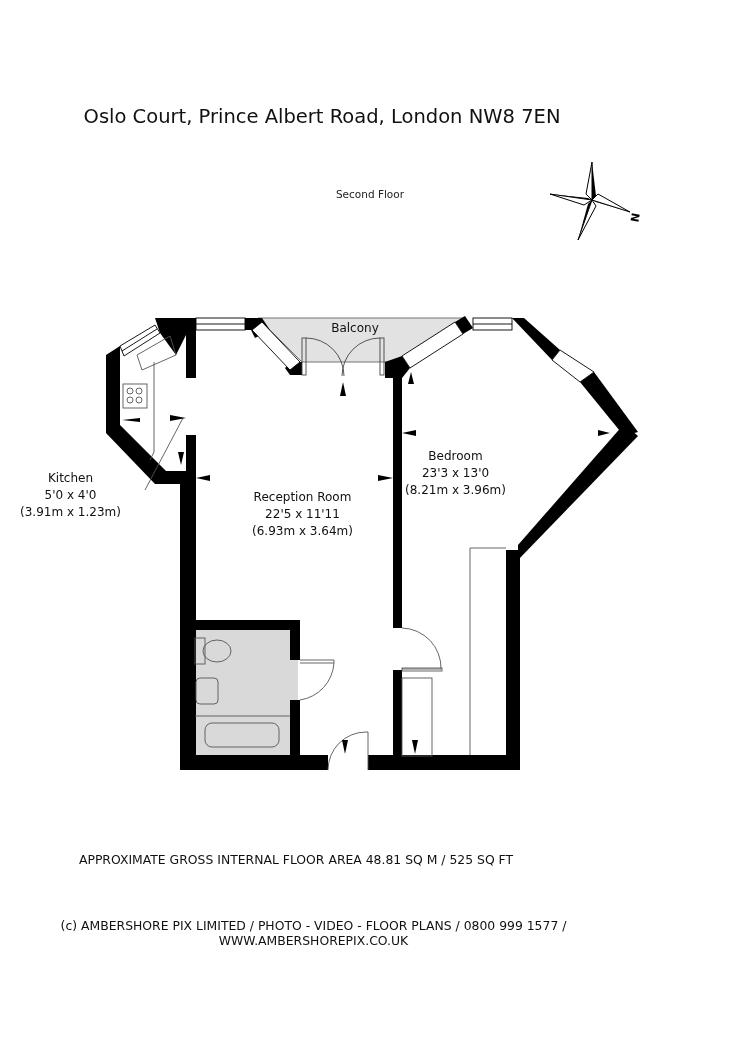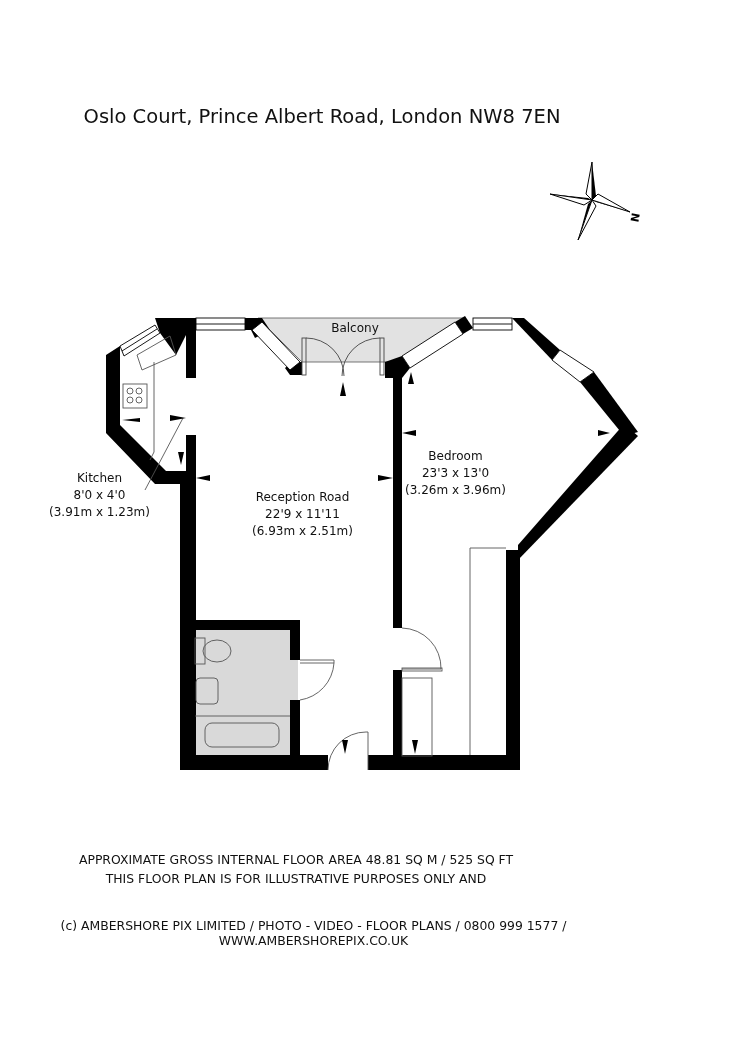--- a/index.html
+++ b/index.html
@@ -10,20 +10,21 @@
   .room-label { text-align: center; font-size: 12px; line-height: 17px; color: #111; }
   .footer { left: 0; width: 592px; top: 850px; text-align: center; font-size: 12.4px; line-height: 19px; color: #111; }
   .credit { left: 0; width: 627px; top: 918px; text-align: center; font-size: 12.4px; color: #111; }
   svg.plan { position: absolute; left: 0; top: 0; }
 </style>
 </head>
 <body>
 
 <div class="abs title">Oslo Court, Prince Albert Road, London NW8 7EN</div>
 <div class="abs subhead">
+  <div>Second Floor</div>
 </div>
 
 <svg class="plan" width="742" height="1050" viewBox="0 0 742 1050">
 
   <g transform="translate(592,200)">
     <polygon points="0,-38 4,-4 0,0" fill="#000"></polygon>
     <polygon points="0,-38 -6,-6 0,0" fill="#fff" stroke="#000" stroke-width="1"></polygon>
     <polygon points="-42,-6 -4,-2 0,0" fill="#000"></polygon>
     <polygon points="-42,-6 -8,5 0,0" fill="#fff" stroke="#000" stroke-width="1"></polygon>
     <polygon points="38,12 4,2 0,0" fill="#000"></polygon>
@@ -133,33 +134,32 @@
     <polygon points="402,433 416,430 416,436"></polygon>
     <polygon points="408,384 411,372 414,384"></polygon>
     <polygon points="610,433 598,430 598,436"></polygon>
     <polygon points="342,740 345,754 348,740"></polygon>
     <polygon points="412,740 415,754 418,740"></polygon>
   </g>
 
   <text x="355" y="332" font-size="12" text-anchor="middle" font-family="DejaVu Sans, sans-serif" fill="#111">Balcony</text>
 </svg>
 
-<div class="abs room-label" style="left:32px; width:135px; top:470px;">
+<div class="abs room-label" style="left:3px; width:135px; top:470px;">
   <div>Kitchen</div>
-  <div>8'0 x 4'0</div>
+  <div>5'0 x 4'0</div>
   <div>(3.91m x 1.23m)</div>
 </div>
 <div class="abs room-label" style="left:235px; width:135px; top:489px;">
-  <div>Reception Road</div>
-  <div>22'9 x 11'11</div>
-  <div>(6.93m x 2.51m)</div>
+  <div>Reception Room</div>
+  <div>22'5 x 11'11</div>
+  <div>(6.93m x 3.64m)</div>
 </div>
 <div class="abs room-label" style="left:388px; width:135px; top:448px;">
   <div>Bedroom</div>
   <div>23'3 x 13'0</div>
-  <div>(3.26m x 3.96m)</div>
+  <div>(8.21m x 3.96m)</div>
 </div>
 
 <div class="abs footer">
   <div>APPROXIMATE GROSS INTERNAL FLOOR AREA 48.81 SQ M / 525 SQ FT</div>
-  <div>THIS FLOOR PLAN IS FOR ILLUSTRATIVE PURPOSES ONLY AND</div>
 </div>
 <div class="abs credit">(c) AMBERSHORE PIX LIMITED / PHOTO - VIDEO - FLOOR PLANS / 0800 999 1577 / WWW.AMBERSHOREPIX.CO.UK</div>
 
 </body></html>

